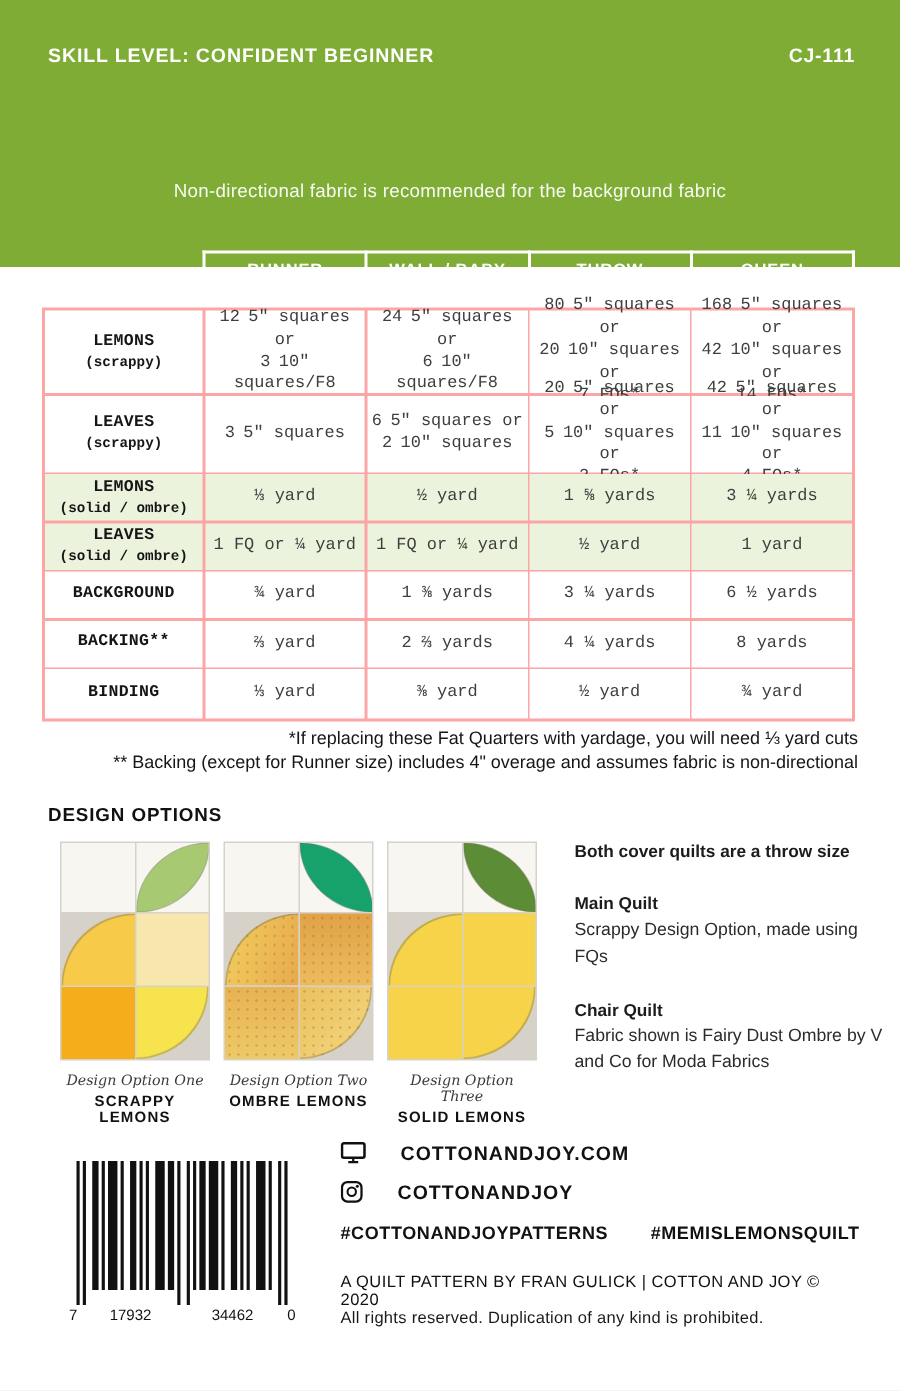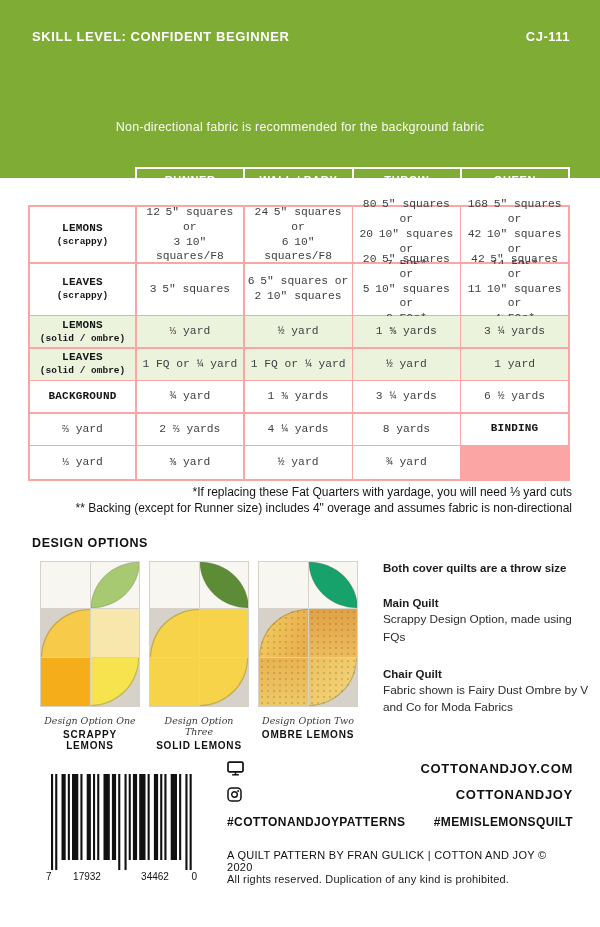--- a/index.html
+++ b/index.html
@@ -55,21 +55,21 @@
 
   
   .info{position:absolute;left:383px;top:560px;width:212px;color:#1c1c1c;}
   .info-bold{font-size:11.5px;font-weight:700;line-height:1.4;}
   .info-text{font-size:11.8px;font-weight:400;line-height:1.5;color:#2b2b2b;}
   .info-group{margin-top:19px;}
 
   
   .barcode{position:absolute;left:45px;top:772px;}
   .footer-text{position:absolute;left:227px;top:761px;width:346px;color:#111;}
-  .ft-row{display:flex;align-items:center;gap:23px;margin-bottom:11px;justify-content:space-between;}
+  .ft-row{display:flex;align-items:center;gap:23px;margin-bottom:11px;}
   .ft-site{font-size:13px;font-weight:700;letter-spacing:.7px;}
   .ft-tags{display:flex;justify-content:space-between;font-size:12px;font-weight:700;letter-spacing:.4px;margin-top:13px;}
   .ft-credit{margin-top:20px;font-size:11px;font-weight:400;letter-spacing:.3px;}
   .ft-rights{font-size:11px;font-weight:500;letter-spacing:.2px;color:#1a1a1a;}
 </style>
 </head>
 <body>
 
 <div class="page">
 
@@ -136,20 +136,21 @@
     <div class="cell shaded">1 FQ or ¼ yard</div>
     <div class="cell shaded">½ yard</div>
     <div class="cell shaded">1 yard</div>
 
     <div class="cell"><span class="lbl">BACKGROUND</span></div>
     <div class="cell">¾ yard</div>
     <div class="cell">1 ⅜ yards</div>
     <div class="cell">3 ¼ yards</div>
     <div class="cell">6 ½ yards</div>
 
+    <div class="cell"><span class="lbl">BACKING**</span></div>
     <div class="cell">⅔ yard</div>
     <div class="cell">2 ⅔ yards</div>
     <div class="cell">4 ¼ yards</div>
     <div class="cell">8 yards</div>
 
     <div class="cell"><span class="lbl">BINDING</span></div>
     <div class="cell">⅓ yard</div>
     <div class="cell">⅜ yard</div>
     <div class="cell">½ yard</div>
     <div class="cell">¾ yard</div>
@@ -180,50 +181,50 @@
         <div class="cap-script">Design Option One</div>
         <div class="cap-caps">SCRAPPY LEMONS</div>
       </figcaption>
     </figure>
 
     <figure class="design-option">
       <div class="quilt-block">
         <div class="qcell"></div>
         <div class="qcell leaf-cell">
           <svg viewBox="0 0 100 100" preserveAspectRatio="none">
+              <path class="leaf-path" stroke="rgba(95,95,85,.4)" stroke-width="1.5" d="M0,0 A100,100 0 0 1 100,100 A100,100 0 0 1 0,0 Z" fill="#18A26B"></path>
+            </svg>
+        </div>
+        <div class="qcell q-tl" style="background: radial-gradient(rgba(120, 85, 30, 0.25) 0.7px, transparent 1px) 0px 0px / 6px 6px, linear-gradient(105deg, rgb(242, 206, 95), rgb(232, 170, 76));"></div>
+        <div class="qcell q-tr" style="background: radial-gradient(rgba(120, 85, 30, 0.25) 0.7px, transparent 1px) 0px 0px / 6px 6px, linear-gradient(rgb(225, 162, 70), rgb(236, 187, 94));"></div>
+        <div class="qcell q-bl" style="background: radial-gradient(rgba(120, 85, 30, 0.25) 0.7px, transparent 1px) 0px 0px / 6px 6px, linear-gradient(rgb(232, 178, 82), rgb(238, 201, 103));"></div>
+        <div class="qcell q-br" style="background: radial-gradient(rgba(120, 85, 30, 0.25) 0.7px, transparent 1px) 0px 0px / 6px 6px, linear-gradient(135deg, rgb(236, 192, 95), rgb(243, 216, 127));"></div>
+      </div>
+      <figcaption>
+        <div class="cap-script">Design Option Two</div>
+        <div class="cap-caps">OMBRE LEMONS</div>
+      </figcaption>
+    </figure>
+
+    <figure class="design-option">
+      <div class="quilt-block">
+        <div class="qcell"></div>
+        <div class="qcell leaf-cell">
+          <svg viewBox="0 0 100 100" preserveAspectRatio="none">
               <path class="leaf-path" stroke="rgba(95,95,85,.4)" stroke-width="1.5" d="M0,0 A100,100 0 0 1 100,100 A100,100 0 0 1 0,0 Z" fill="#5D8C36"></path>
             </svg>
         </div>
         <div class="qcell q-tl" style="background: rgb(246, 211, 73);"></div>
         <div class="qcell q-tr" style="background: rgb(246, 211, 73);"></div>
         <div class="qcell q-bl" style="background: rgb(246, 211, 73);"></div>
         <div class="qcell q-br" style="background: rgb(246, 211, 73);"></div>
       </div>
       <figcaption>
         <div class="cap-script">Design Option Three</div>
         <div class="cap-caps">SOLID LEMONS</div>
-      </figcaption>
-    </figure>
-
-    <figure class="design-option">
-      <div class="quilt-block">
-        <div class="qcell"></div>
-        <div class="qcell leaf-cell">
-          <svg viewBox="0 0 100 100" preserveAspectRatio="none">
-              <path class="leaf-path" stroke="rgba(95,95,85,.4)" stroke-width="1.5" d="M0,0 A100,100 0 0 1 100,100 A100,100 0 0 1 0,0 Z" fill="#18A26B"></path>
-            </svg>
-        </div>
-        <div class="qcell q-tl" style="background: radial-gradient(rgba(120, 85, 30, 0.25) 0.7px, transparent 1px) 0px 0px / 6px 6px, linear-gradient(105deg, rgb(242, 206, 95), rgb(232, 170, 76));"></div>
-        <div class="qcell q-tr" style="background: radial-gradient(rgba(120, 85, 30, 0.25) 0.7px, transparent 1px) 0px 0px / 6px 6px, linear-gradient(rgb(225, 162, 70), rgb(236, 187, 94));"></div>
-        <div class="qcell q-bl" style="background: radial-gradient(rgba(120, 85, 30, 0.25) 0.7px, transparent 1px) 0px 0px / 6px 6px, linear-gradient(rgb(232, 178, 82), rgb(238, 201, 103));"></div>
-        <div class="qcell q-br" style="background: radial-gradient(rgba(120, 85, 30, 0.25) 0.7px, transparent 1px) 0px 0px / 6px 6px, linear-gradient(135deg, rgb(236, 192, 95), rgb(243, 216, 127));"></div>
-      </div>
-      <figcaption>
-        <div class="cap-script">Design Option Two</div>
-        <div class="cap-caps">OMBRE LEMONS</div>
       </figcaption>
     </figure>
   </div>
 
   <aside class="info">
     <div class="info-bold">Both cover quilts are a throw size</div>
     <div class="info-group">
       <div class="info-bold">Main Quilt</div>
       <div class="info-text">Scrappy Design Option, made using FQs</div>
     </div>

